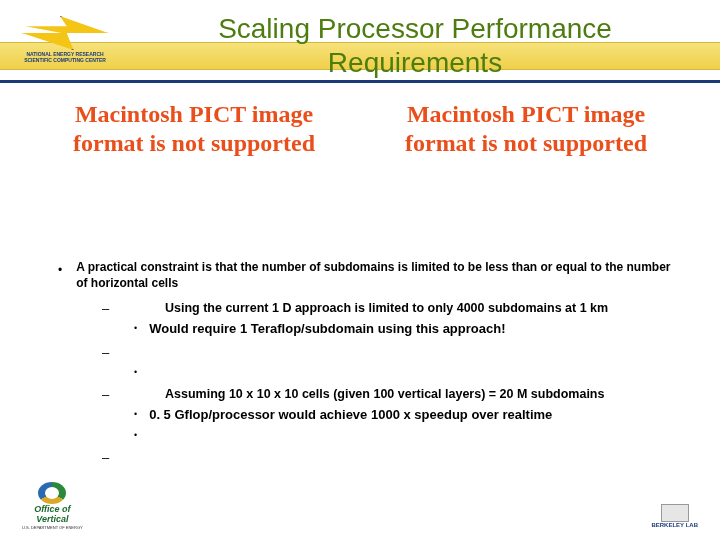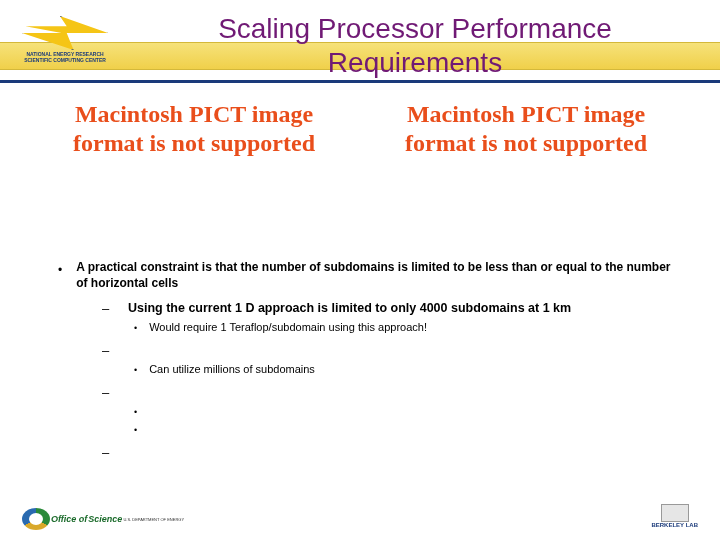--- a/index.html
+++ b/index.html
@@ -53,21 +53,21 @@
     text-align: center;
     margin-top: 2px;
     line-height: 1.1;
     font-weight: bold;
   }
   .title {
     position: absolute;
     top: 12px;
     left: 130px;
     right: 20px;
-    color: #701a75;
+    color: #4d7c0f;
     font-size: 28px;
     font-weight: 400;
     text-align: center;
     line-height: 1.2;
     z-index: 2;
   }
   .pict-area {
     position: absolute;
     top: 100px;
     left: 60px;
@@ -118,42 +118,44 @@
   }
   .dash {
     font-size: 13px;
     line-height: 16px;
     width: 10px;
   }
   .dash-text {
     font-size: 12.5px;
     font-weight: bold;
     line-height: 1.25;
+    margin-left: 37px;
   }
   .dot-row {
     display: flex;
     align-items: flex-start;
     gap: 12px;
     margin-left: 32px;
     margin-top: 4px;
   }
   .dot {
     font-size: 9px;
     line-height: 14px;
   }
   .dot-text {
-    font-size: 11px;
-    font-weight: normal;
+    font-size: 13px;
+    font-weight: bold;
     line-height: 1.25;
   }
   .footer-left {
     position: absolute;
     bottom: 10px;
     left: 22px;
     display: flex;
+    flex-direction: column;
     align-items: center;
     gap: 1px;
   }
   .oos-swirl {
     width: 28px;
     height: 22px;
     border-radius: 50%;
     background: conic-gradient(#2a8a3a 0 120deg, #d9a82a 120deg 240deg, #2a6ab0 240deg 360deg);
     position: relative;
   }
@@ -234,44 +236,45 @@
     <div class="dot-row">
       <span class="dot">•</span>
       <span class="dot-text">Would require 1 Teraflop/subdomain using this approach!</span>
     </div>
 
     <div class="dash-row">
       <span class="dash">–</span>
     </div>
     <div class="dot-row">
       <span class="dot">•</span>
-      <span class="dot-text">Can utilize millions of subdomains</span>
-    </div>
-
-    <div class="dash-row">
-      <span class="dash">–</span>
-    </div>
-    <div class="dot-row">
-      <span class="dot">•</span>
+    </div>
+
+    <div class="dash-row">
+      <span class="dash">–</span>
+      <span class="dash-text">Assuming 10 x 10 x 10 cells (given 100 vertical layers) = 20 M subdomains</span>
+    </div>
+    <div class="dot-row">
+      <span class="dot">•</span>
+      <span class="dot-text">0. 5 Gflop/processor would achieve 1000 x speedup over realtime</span>
     </div>
     <div class="dot-row">
       <span class="dot">•</span>
     </div>
 
     <div class="dash-row">
       <span class="dash">–</span>
     </div>
 
   </div>
 </div>
 
 <div class="footer-left">
   <div class="oos-swirl"></div>
   <div class="oos-label">Office of</div>
-  <div class="oos-label">Science</div>
+  <div class="oos-label">Vertical</div>
   <div class="oos-sub">U.S. DEPARTMENT OF ENERGY</div>
 </div>
 
 <div class="footer-right">
   <div style="display:flex;flex-direction:column;align-items:center;">
     <div class="bl-logo">
       <div class="bl-building"></div>
     </div>
     <div class="bl-label">BERKELEY LAB</div>
   </div>

